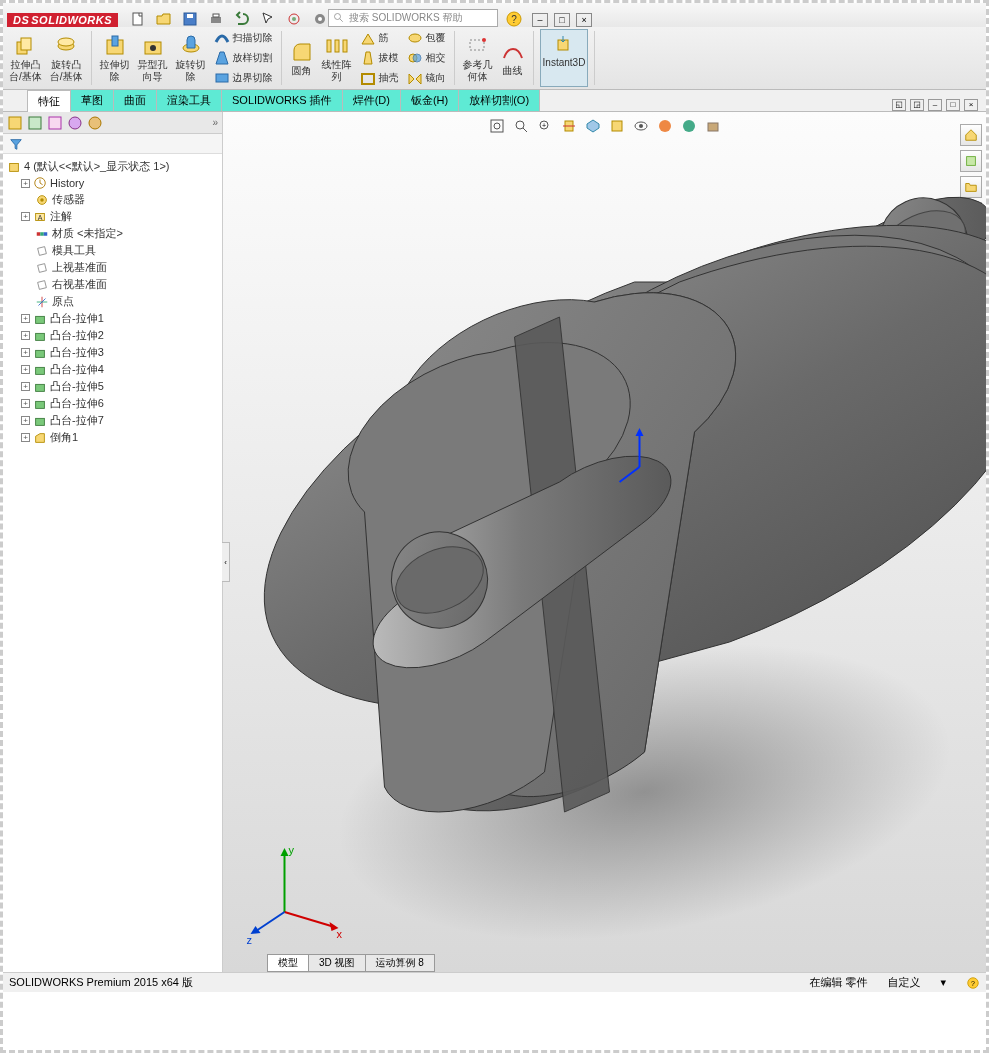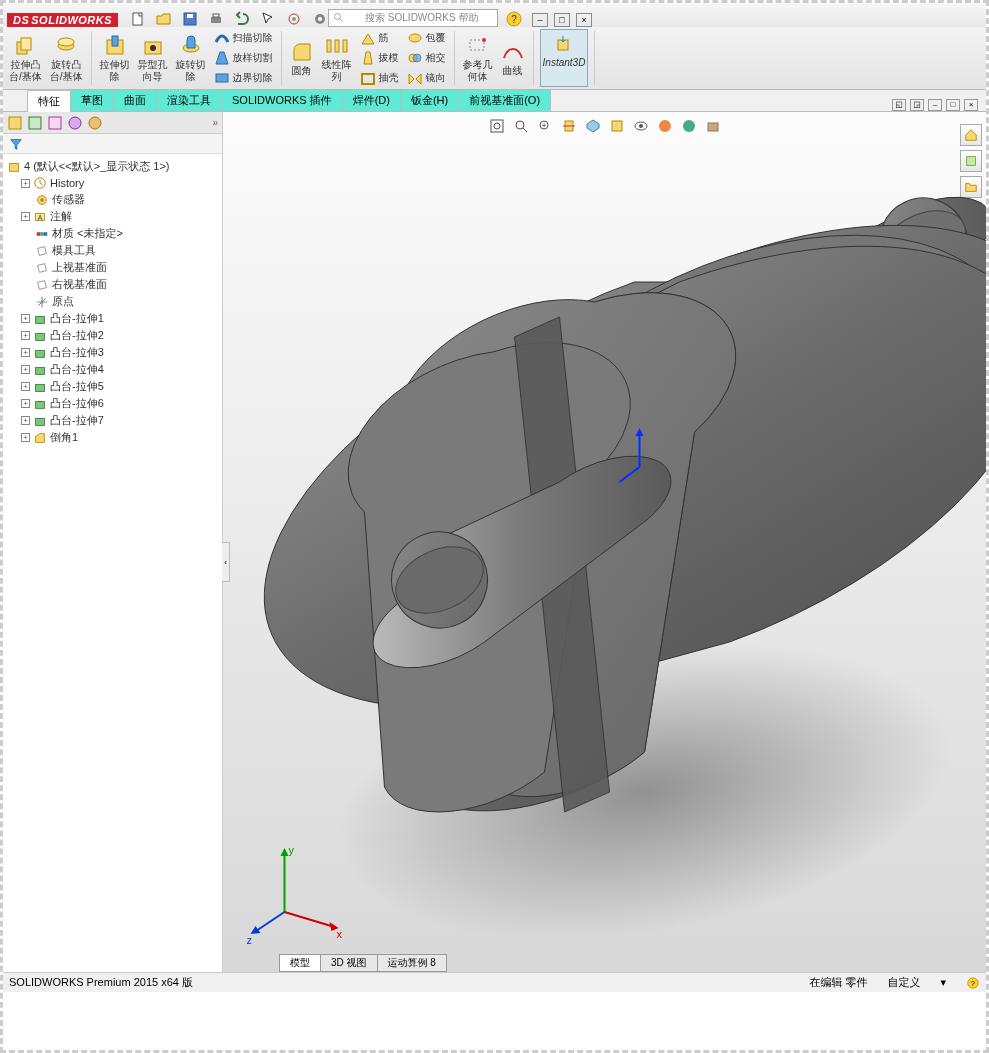--- a/index.html
+++ b/index.html
@@ -39,21 +39,21 @@
 .tree-item .noexp { width: 11px; }
 .tree-item .ico { width: 14px; height: 14px; }
 .tree-indent1 { padding-left: 16px; }
 .viewport-wrap { flex: 1; position: relative; background: linear-gradient(#fcfcfc,#d8d8d8); }
 .view-toolbar { position: absolute; top: 4px; left: 50%; transform: translateX(-50%); display: flex; gap: 8px; background: rgba(255,255,255,.1); padding: 2px 6px; align-items: center;}
 .view-toolbar .ico { width: 16px; height: 16px; }
 .right-toolbar { position: absolute; right: 4px; top: 12px; display: flex; flex-direction: column; gap: 4px; }
 .right-toolbar .rtb { width: 22px; height: 22px; border: 1px solid #aaa; background: linear-gradient(#fefefe,#e6e6e6); display: flex; align-items: center; justify-content: center; }
 .viewport-svg { position: absolute; inset: 0; width: 100%; height: 100%; }
 .collapse-handle { position: absolute; left: -1px; top: 50%; width: 8px; height: 40px; background: #eee; border: 1px solid #bbb; border-left: none; font-size: 8px; display: flex; align-items: center; justify-content: center;}
-.bottom-tabs { position: absolute; bottom: 0; left: 36px; display: flex; padding-left: 20px; }
+.bottom-tabs { position: absolute; bottom: 0; left: 24px; display: flex; padding-left: 20px; }
 .bottom-tab { padding: 1px 10px; font-size: 10px; border: 1px solid #999; background: #e8e8e8; margin-right: -1px; cursor: pointer;}
 .bottom-tab.active { background: #fff; }
 .statusbar { height: 20px; background: #f0f0f0; border-top: 1px solid #ccc; display: flex; align-items: center; font-size: 11px; padding: 0 6px; gap: 20px;}
 .statusbar .spacer { flex: 1; }
 .ico-svg { display: block; }
 </style>
 </head>
 <body>
 
 <div class="titlebar">
@@ -91,21 +91,21 @@
     <svg class="ico ico-svg" viewBox="0 0 16 16">
         <circle cx="8" cy="8" r="5" fill="#888"></circle>
         <circle cx="8" cy="8" r="2" fill="#fff"></circle>
       </svg>
   </div>
   <div class="search-box">
     <svg width="12" height="12" viewBox="0 0 16 16">
         <circle cx="6" cy="6" r="4" fill="none" stroke="#888"></circle>
         <line x1="9" y1="9" x2="13" y2="13" stroke="#888"></line>
       </svg>
-    <span style="margin-left:20px;">搜索 SOLIDWORKS 帮助</span>
+    <span style="margin-left:4px;">搜索 SOLIDWORKS 帮助</span>
   </div>
   <svg width="16" height="16" style="margin-left:8px;" viewBox="0 0 16 16">
       <circle cx="8" cy="8" r="7" fill="#fc3" stroke="#c90"></circle>
       <text x="8" y="12" font-size="10" text-anchor="middle" fill="#333">?</text>
     </svg>
   <div class="win-controls">
     <div>–</div>
     <div>□</div>
     <div>×</div>
   </div>
@@ -248,39 +248,39 @@
 何体</span>
     </div>
     <div class="ribbon-btn">
       <svg class="ico" viewBox="0 0 24 24">
           <path d="M3 18c4-12 14-12 18 0" fill="none" stroke="#c33" stroke-width="2"></path>
         </svg>
       <span>曲线</span>
     </div>
   </div>
   <div style="width:1px;background:#ccc;margin:2px 4px;"></div>
-  <div class="ribbon-btn" style="background:#d8e8f0;border:1px solid #8ab;font-style:italic;">
+  <div class="ribbon-btn" style="background:#d8e8f0;border:1px solid #8ab;">
     <svg class="ico" viewBox="0 0 24 24">
         <rect x="6" y="8" width="10" height="10" fill="#f7d774" stroke="#b38b00"></rect>
         <path d="M11 4v6m-2-2 2 2 2-2" stroke="#38a" fill="none"></path>
       </svg>
     <span>Instant3D</span>
   </div>
   <div style="width:1px;background:#ccc;margin:2px 4px;"></div>
 </div>
 
 <div class="tabstrip">
   <div class="tab active">特征</div>
   <div class="tab">草图</div>
   <div class="tab">曲面</div>
   <div class="tab">渲染工具</div>
   <div class="tab">SOLIDWORKS 插件</div>
   <div class="tab">焊件(D)</div>
   <div class="tab">钣金(H)</div>
-  <div class="tab">前视基准面(O)</div>
+  <div class="tab">放样切割(O)</div>
   <div class="tabstrip-right">
     <div class="wc">◱</div>
     <div class="wc">◲</div>
     <div class="wc">–</div>
     <div class="wc">□</div>
     <div class="wc">×</div>
   </div>
 </div>
 
 <div class="main">

